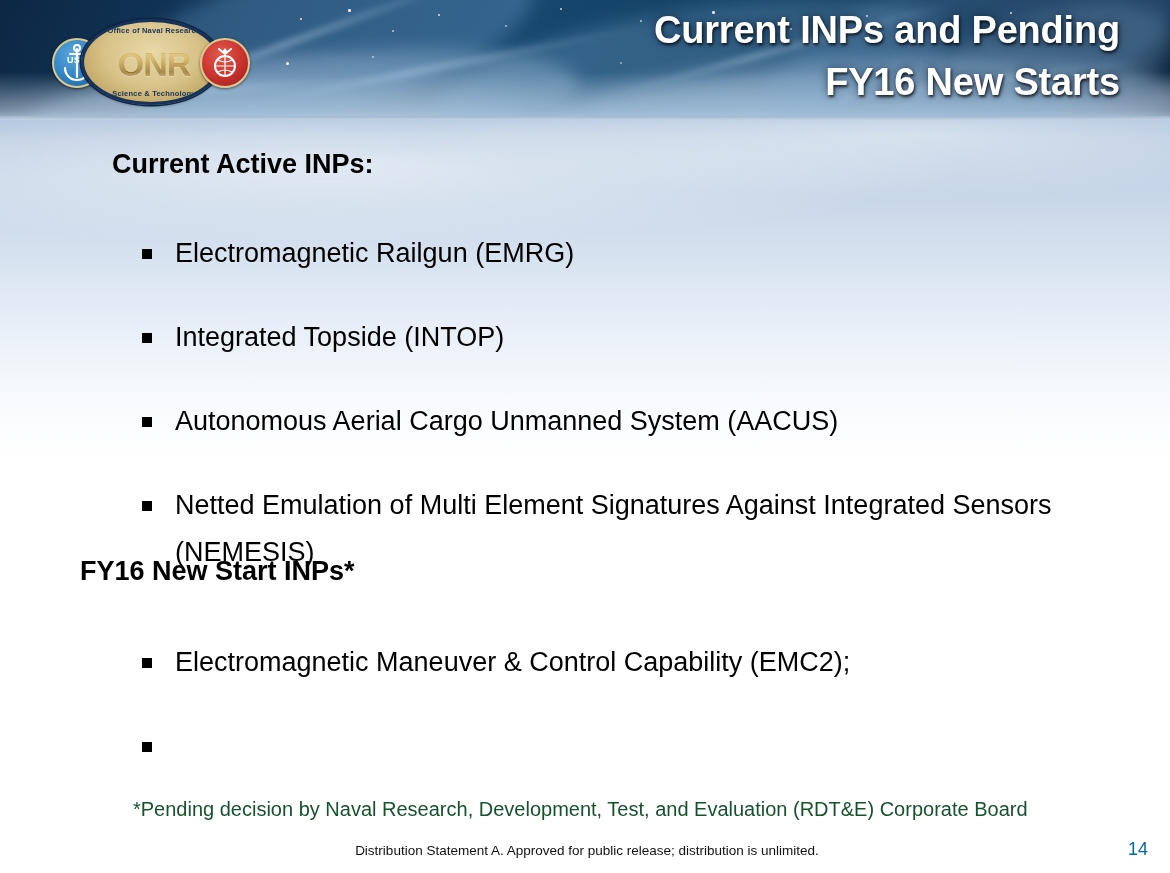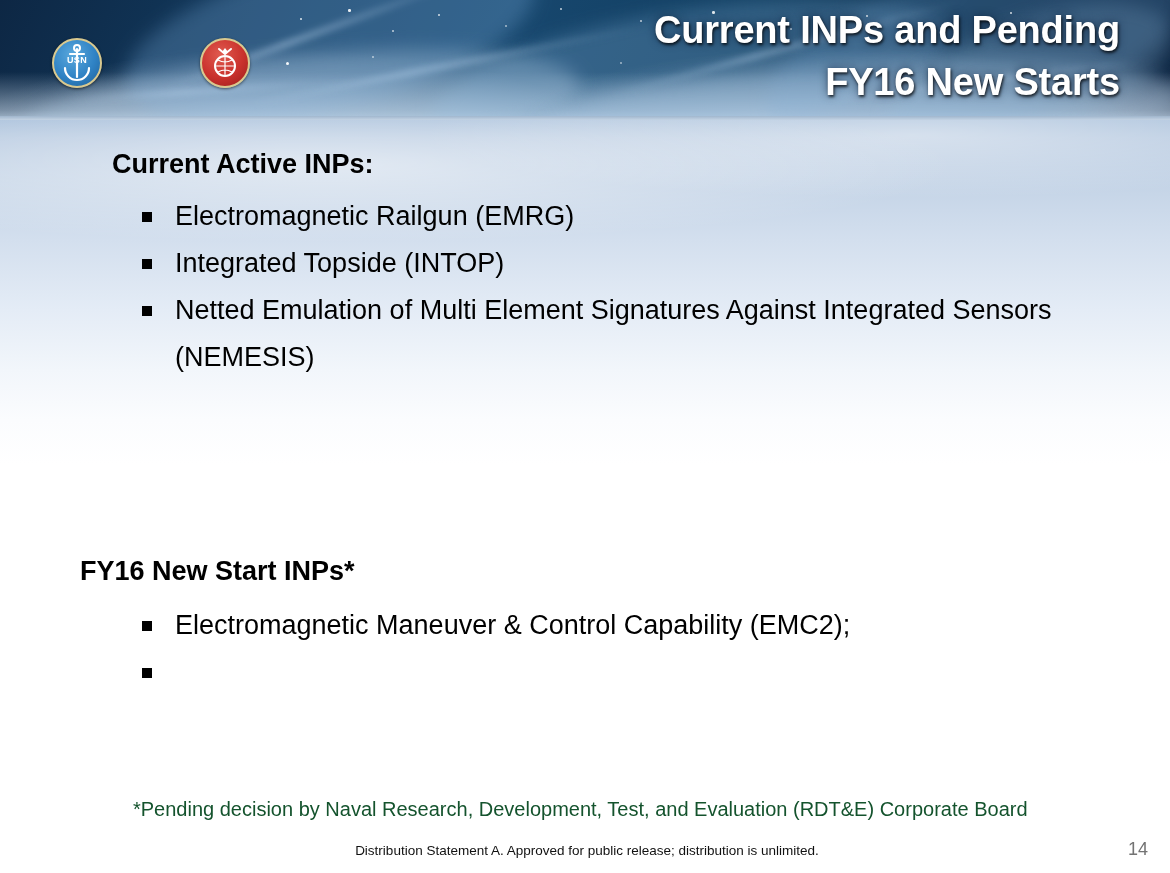--- a/index.html
+++ b/index.html
@@ -198,20 +198,21 @@
     position: absolute;
     left: 141px;
     width: 990px;
   }
   .bullet-item {
     position: relative;
     padding-left: 34px;
     font-size: 27px;
     line-height: 47px;
     color: #000000;
+    margin-top: 37px;
   }
   .bullet-sq {
     position: absolute;
     left: 1px; top: 19px;
     width: 10px; height: 10px;
     background: #000000;
   }
   .footnote {
     position: absolute;
     left: 133px;
@@ -226,21 +227,21 @@
     width: 1086px;
     text-align: center;
     font-size: 13.5px;
     color: #111111;
     margin-left: 44px;
   }
   .pagenum {
     position: absolute;
     right: 22px; top: 719px;
     font-size: 18px;
-    color: #737373;
+    color: #0369a1;
   }
 </style>
 </head>
 <body>
 
 <div id="slide">
 
   <div class="body-bg"></div>
 
   <div class="header">
@@ -282,20 +283,25 @@
               <line x1="17" y1="6" x2="17" y2="34"></line>
               <line x1="10" y1="11" x2="24" y2="11"></line>
               <path d="M5 25 a12 12 0 0 0 24 0"></path>
             </g>
             <circle cx="17" cy="5" r="3" fill="none" stroke="#ffffff" stroke-width="2"></circle>
           </svg>
         </div>
         <div class="usn-txt">USN</div>
       </div>
 
+      <div class="logo-oval">
+        <div class="logo-arc-top">Office of Naval Research</div>
+        <div class="logo-onr">ONR</div>
+        <div class="logo-arc-bot">Science &amp; Technology</div>
+      </div>
 
       <div class="seal seal-usmc">
         <div class="seal-emblem" aria-hidden="true">
           <svg width="36" height="40" viewBox="0 0 36 40">
             <circle cx="18" cy="23" r="10" fill="none" stroke="#ffffff" stroke-width="2"></circle>
             <path d="M8 23 h20 M18 13 v20 M11 17 q7 4 14 0 M11 29 q7 -4 14 0" stroke="#ffffff" stroke-width="1.2" fill="none"></path>
             <path d="M18 11 l6 -5 M18 11 l-6 -5" stroke="#ffffff" stroke-width="2" fill="none" stroke-linecap="round"></path>
             <path d="M18 5 l3 4 l-3 2 l-3 -2 z" fill="#ffffff"></path>
           </svg>
         </div>
@@ -318,20 +324,21 @@
       <div class="bullet-item">
         <span class="bullet-sq"></span>
         <span>Electromagnetic Railgun (EMRG)</span>
       </div>
       <div class="bullet-item">
         <span class="bullet-sq"></span>
         <span>Integrated Topside (INTOP)</span>
       </div>
       <div class="bullet-item">
         <span class="bullet-sq"></span>
+        <span>Autonomous Aerial Cargo Unmanned System (AACUS)</span>
       </div>
       <div class="bullet-item">
         <span class="bullet-sq"></span>
         <span>Netted Emulation of Multi Element Signatures Against Integrated Sensors (NEMESIS)</span>
       </div>
     </div>
 
     <div class="section-head" style="top: 436px;">FY16 New Start INPs*</div>
 
     <div class="bullets" style="top: 482px;">

